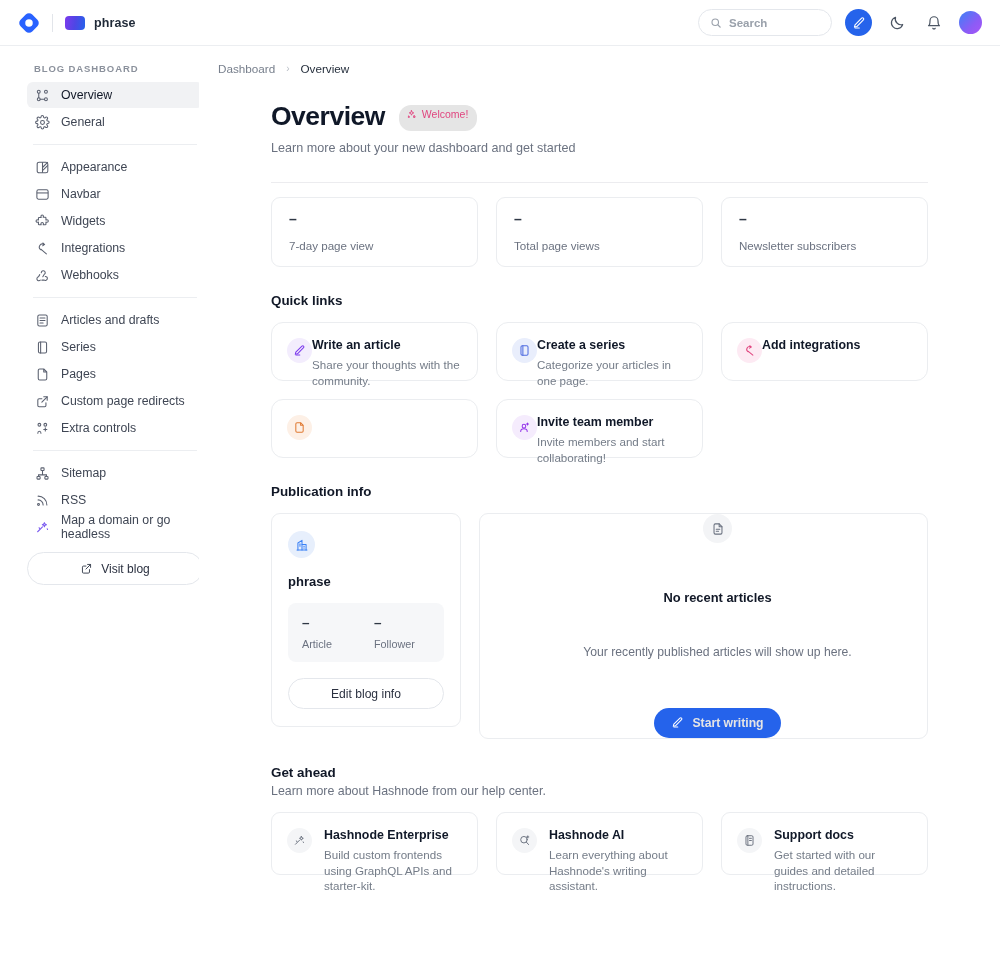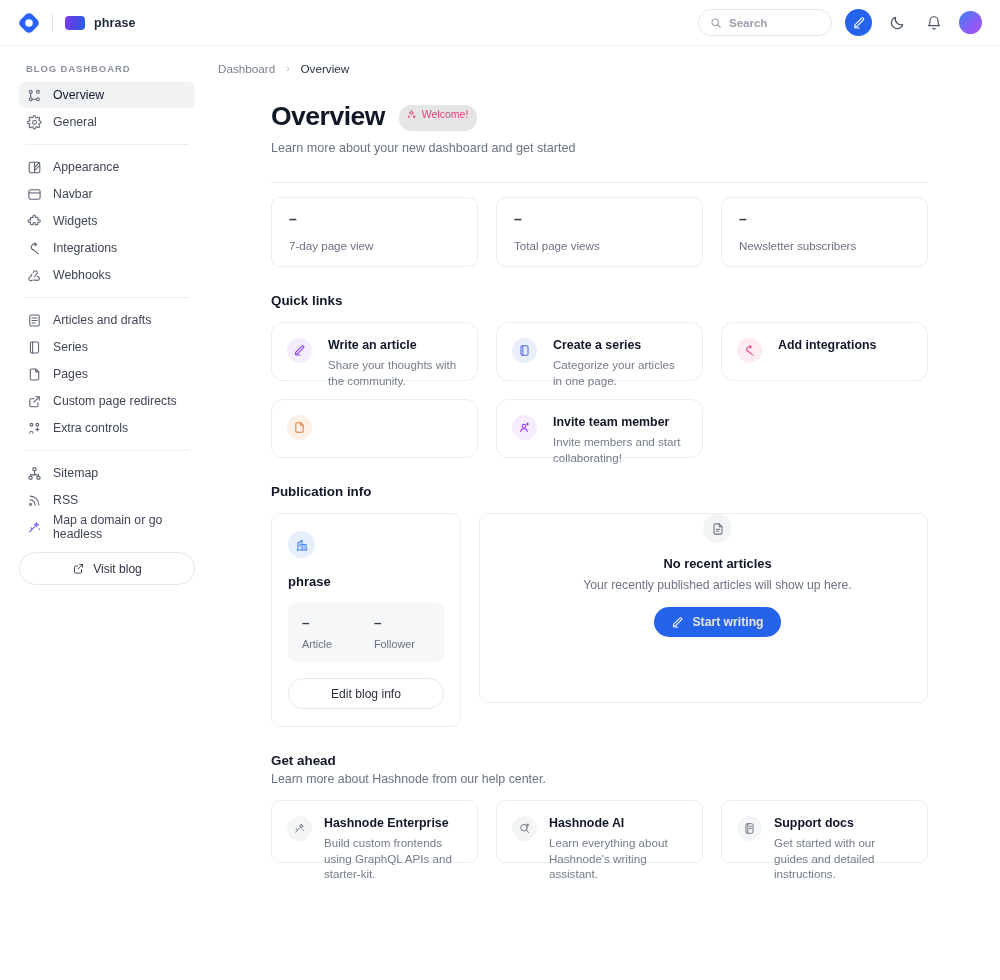--- a/index.html
+++ b/index.html
@@ -53,21 +53,21 @@
     cursor: pointer; color: #4b5563;
   }
   .avatar {
     width: 23px; height: 23px; border-radius: 50%;
     background: linear-gradient(135deg, #3b82f6 0%, #8b5cf6 60%, #a855f7 100%);
     cursor: pointer;
   }
 
   
   .sidebar {
-    position: absolute; top: 46px; left: 8px;
+    position: absolute; top: 46px; left: 16px;
     width: 199px; height: 934px;
     border-right: 1px solid #eceef1;
     background: #fff;
     padding: 12px 11px 0 11px;
   }
   .side-heading {
     font-size: 9.5px; font-weight: 700; letter-spacing: .9px;
     color: #8b919c; padding: 5px 7px 8px 7px; text-transform: uppercase;
   }
   .side-item {
@@ -134,21 +134,21 @@
     height: 70px; border: 1px solid #ebedf0; border-radius: 9px;
     padding: 13px 17px; background: #fff; display: flex; flex-direction: column;
     justify-content: center; cursor: pointer;
   }
   .stat-value { font-size: 14px; font-weight: 600; color: #2f3845; line-height: 1.1; }
   .stat-label { font-size: 11.6px; color: #6b7280; margin-top: 11px; }
 
   .ql-card {
     border: 1px solid #ebedf0; border-radius: 12px;
     padding: 15px 15px 16px 15px; background: #fff;
-    display: flex; gap: 16px; cursor: pointer; height: 59px;
+    display: flex; gap: 0; cursor: pointer; height: 59px;
   }
   .ql-ico {
     width: 25px; height: 25px; flex: 0 0 25px; border-radius: 50%;
     display: flex; align-items: center; justify-content: center;
   }
   .ql-title { font-size: 12.4px; font-weight: 700; color: #101828; }
   .ql-desc { font-size: 11.6px; color: #747c88; margin-top: 5px; line-height: 1.35; }
 
   .pubinfo-row { display: grid; grid-template-columns: 190px 449px; gap: 18px; margin-top: 14px; }
   .pub-card {
@@ -166,22 +166,22 @@
   }
   .ps-val { font-size: 13.5px; font-weight: 600; color: #2f3845; }
   .ps-lab { font-size: 10.8px; color: #6b7280; margin-top: 8px; }
   .edit-btn {
     margin-top: auto; height: 31px; border: 1px solid #e4e7ec; border-radius: 16px;
     background: #fff; font-size: 12.1px; color: #2b3140; cursor: pointer;
     font-family: inherit;
   }
   .empty-card {
     border: 1px solid #ebedf0; border-radius: 9px; background: #fff;
-    height: 190px; display: flex; flex-direction: column;
-    align-items: center; justify-content: flex-start; padding-left: 28px;
+    height: 226px; display: flex; flex-direction: column;
+    align-items: center; justify-content: space-between; padding-left: 28px;
   }
   .empty-ico {
     width: 29px; height: 29px; border-radius: 50%; background: #f3f4f6;
     display: flex; align-items: center; justify-content: center; color: #6b7280;
   }
   .empty-title { font-size: 12.9px; font-weight: 700; color: #111827; margin-top: 13px; }
   .empty-sub { font-size: 12.2px; color: #6b7280; margin-top: 7px; }
   .start-btn {
     margin-top: 15px; height: 30px; padding: 0 17px; border: none; border-radius: 16px;
     background: #2563eb; color: #e5e5e5; font-size: 12.2px; font-weight: 600;

